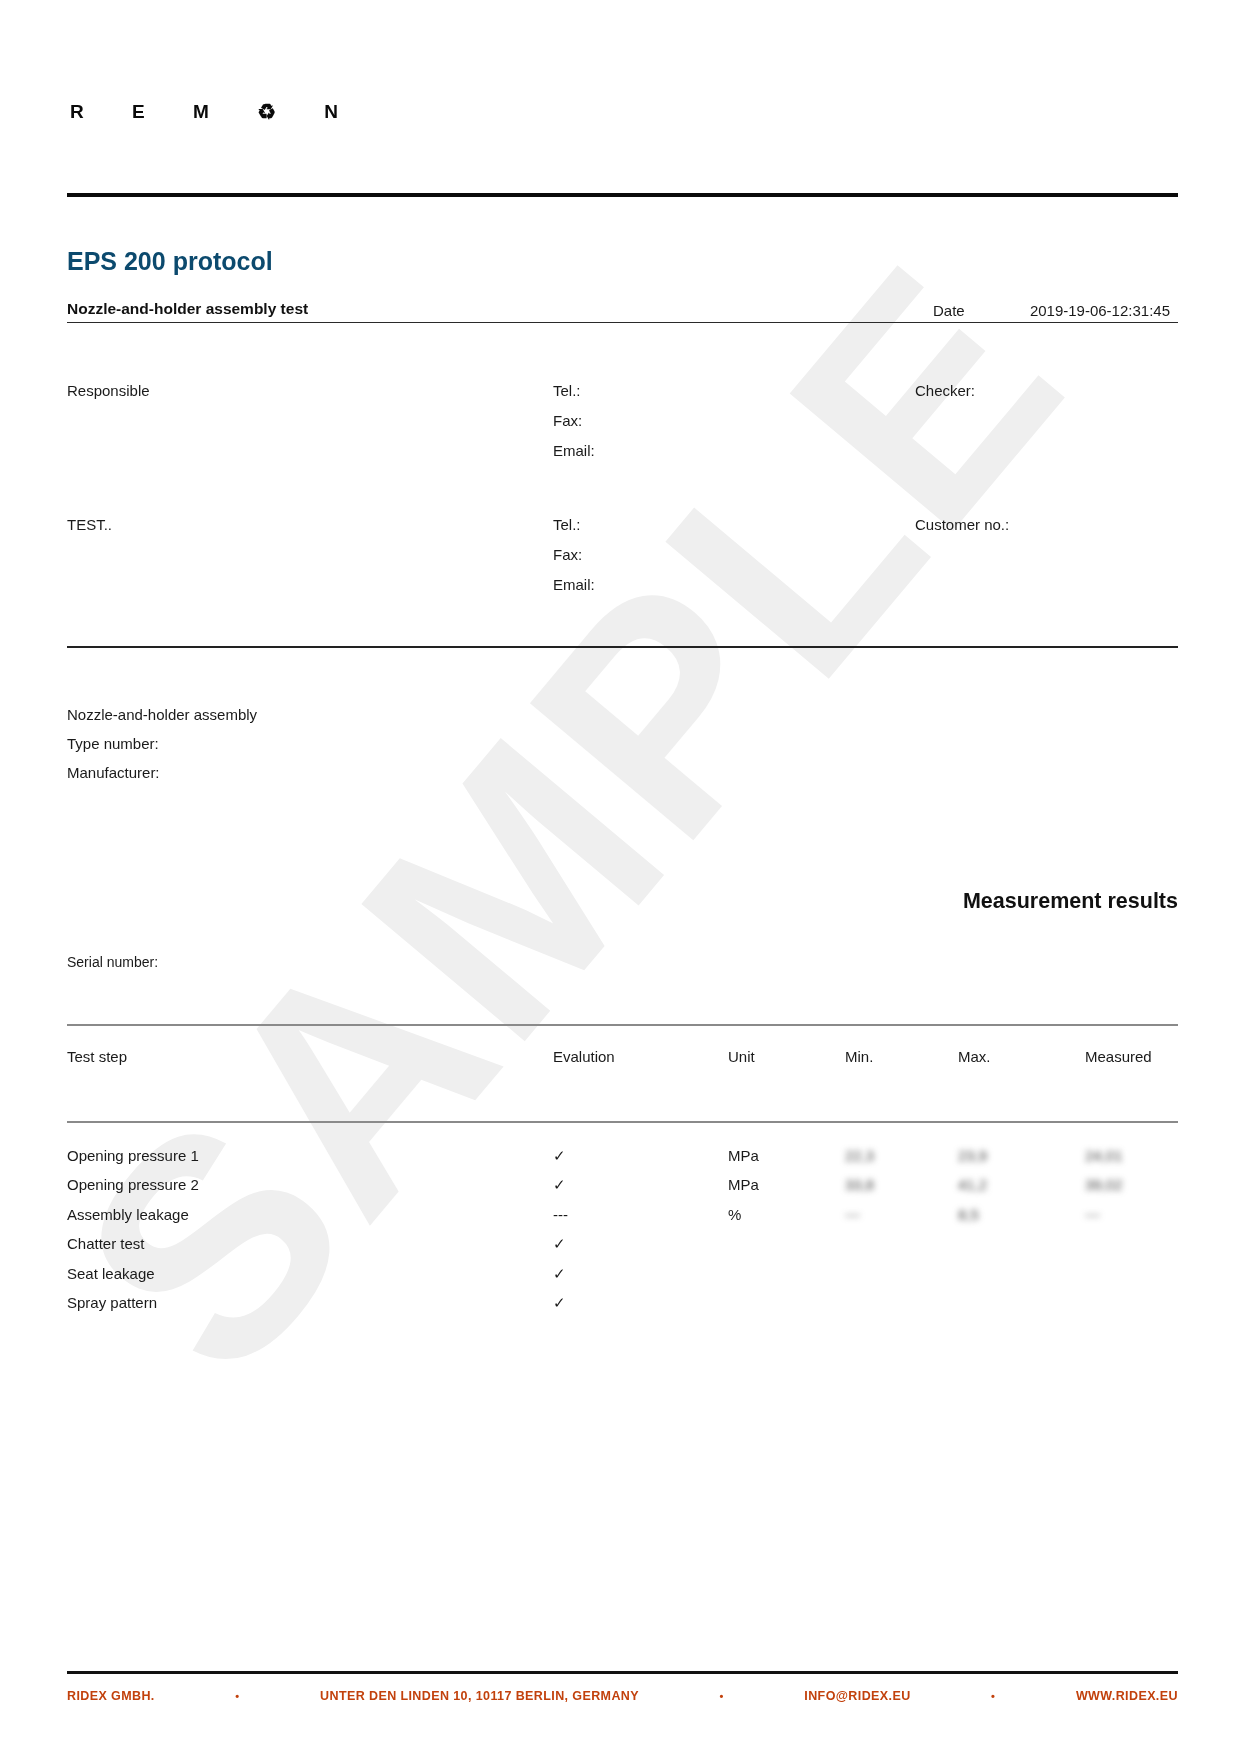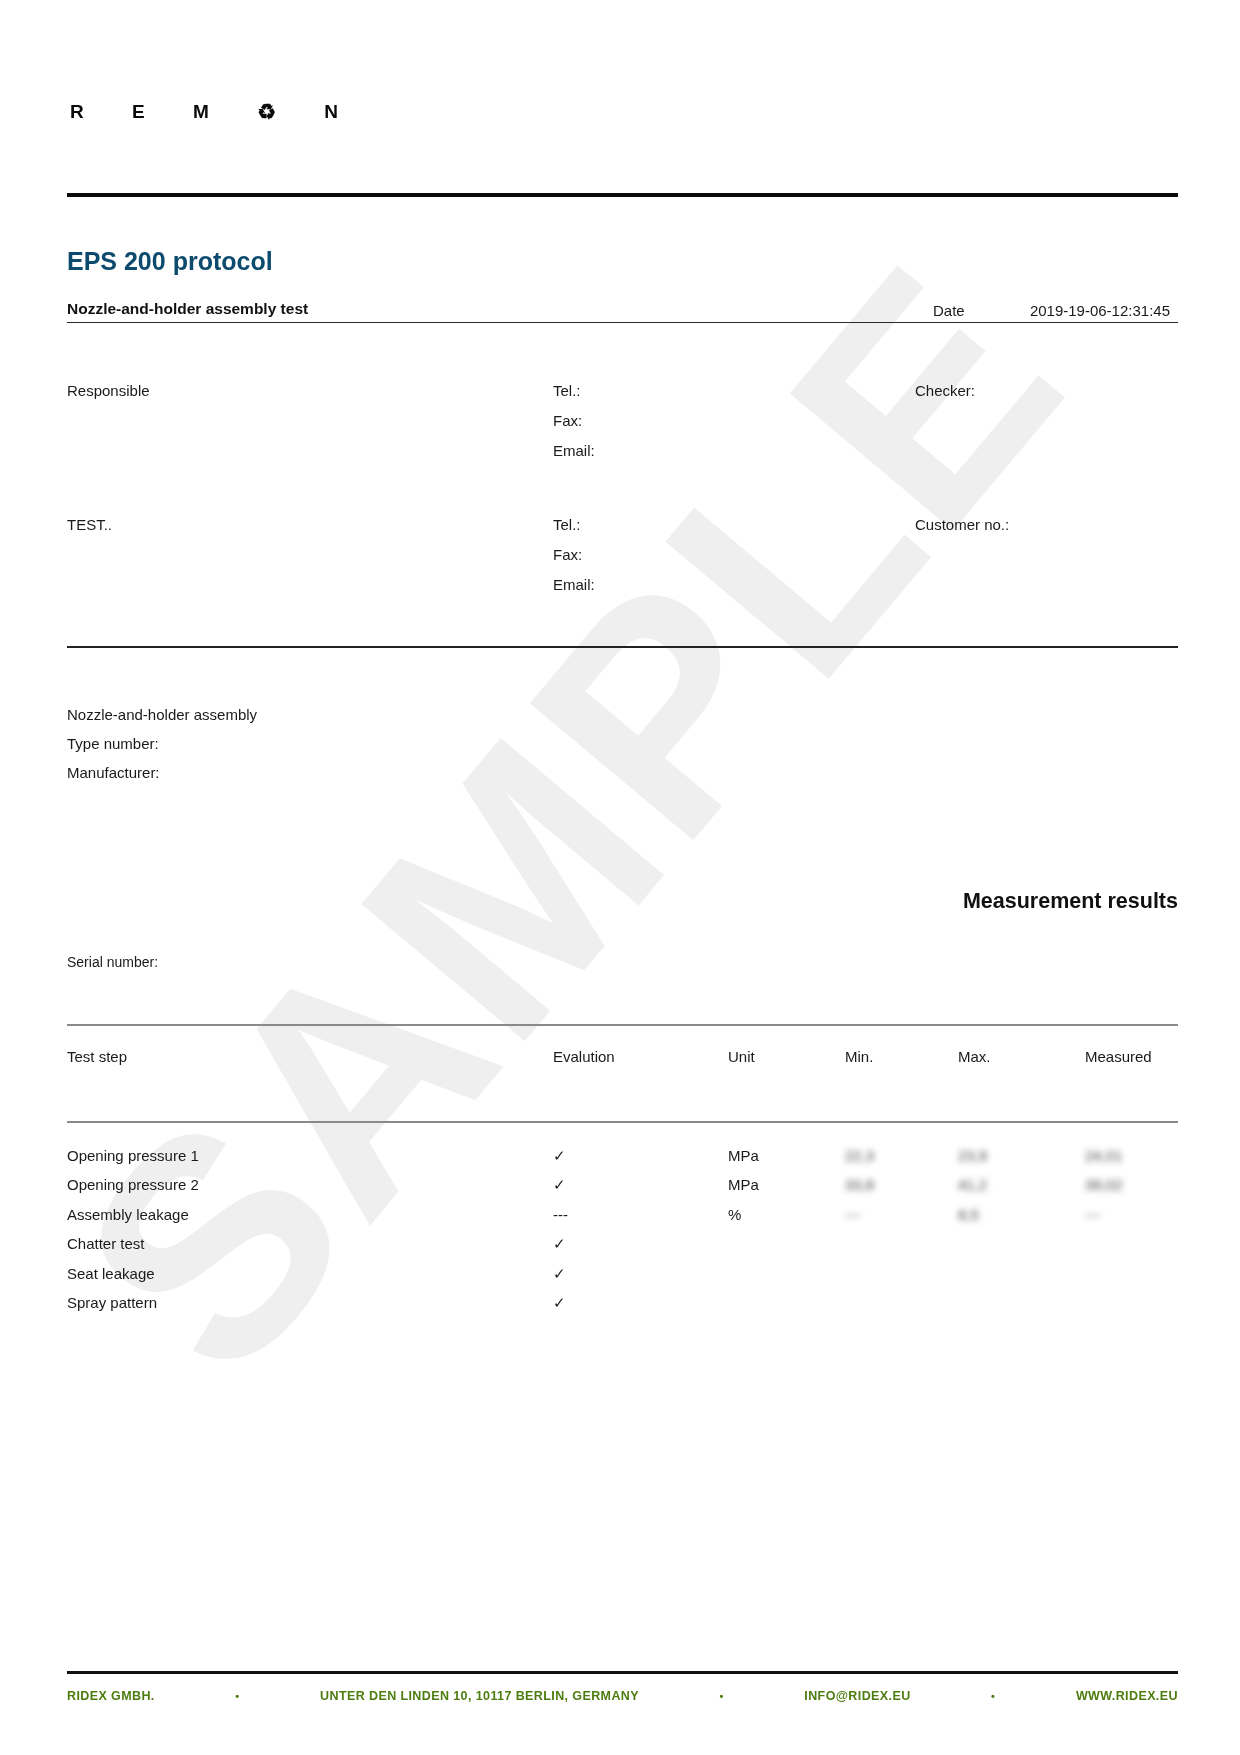--- a/index.html
+++ b/index.html
@@ -63,21 +63,21 @@
   .tbl{position:absolute;left:67px;width:1111px;z-index:1;font-size:15px;}
   .tbl-row{display:grid;grid-template-columns:486px 175px 117px 113px 127px 1fr;}
   .tbl-header{top:1048px;}
   .tbl-body{top:1141px;}
   .tbl-body .tbl-row{height:29.4px;line-height:29.4px;}
   .cell{white-space:nowrap;overflow:visible;}
   .blurred{filter:blur(3.2px);color:#474747;}
 
   .footer-row{
     top:1689px;display:flex;justify-content:space-between;align-items:center;
-    font-size:12.5px;font-weight:700;letter-spacing:0.4px;color:#4d7c0f;
+    font-size:12.5px;font-weight:700;letter-spacing:0.4px;color:#c2410c;
   }
   .footer-dot{font-size:11px;}
 </style>
 </head>
 <body>
 
 <div class="page">
 
   <div class="watermark">SAMPLE</div>
 

